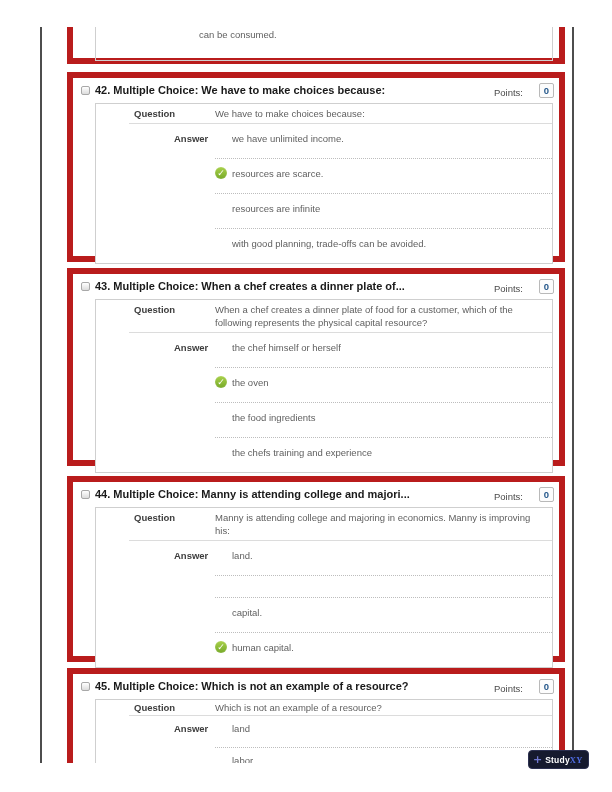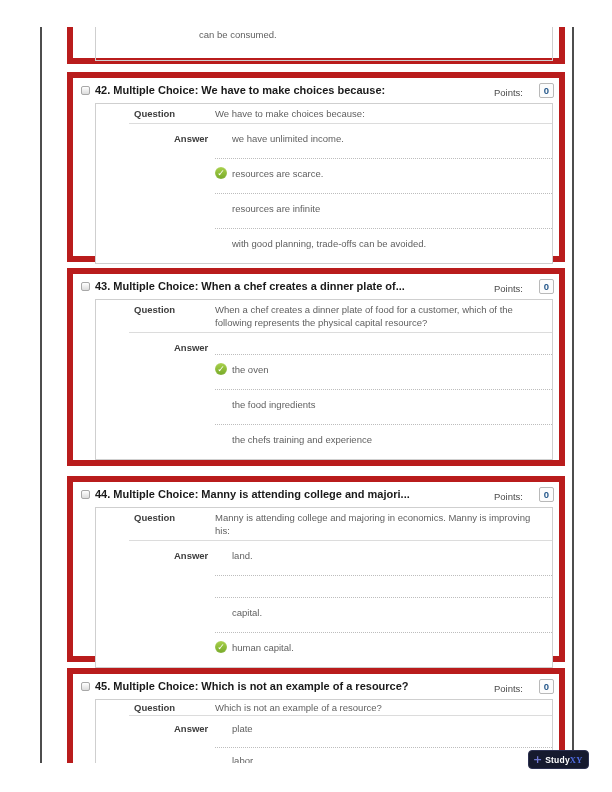--- a/index.html
+++ b/index.html
@@ -125,20 +125,21 @@
     <div class="itable">
       <div class="qrow">
         <span class="rowlabel">Question</span>
         <span class="qtext">When a chef creates a dinner plate of food for a customer, which of the following represents the physical capital resource?</span>
       </div>
       <div class="arow">
         <span class="rowlabel">Answer</span>
         <div class="options">
           <div class="opt">
             <span class="iconslot"></span>
+            <span class="opt-text">the chef himself or herself</span>
           </div>
           <div class="opt">
             <span class="iconslot">
                 <span class="check">✓</span>
               </span>
             <span class="opt-text">the oven</span>
           </div>
           <div class="opt">
             <span class="iconslot"></span>
             <span class="opt-text">the food ingredients</span>
@@ -203,21 +204,21 @@
     <div class="itable compact">
       <div class="qrow">
         <span class="rowlabel">Question</span>
         <span class="qtext">Which is not an example of a resource?</span>
       </div>
       <div class="arow">
         <span class="rowlabel">Answer</span>
         <div class="options">
           <div class="opt">
             <span class="iconslot"></span>
-            <span class="opt-text">plate</span>
+            <span class="opt-text">land</span>
           </div>
           <div class="opt">
             <span class="iconslot"></span>
             <span class="opt-text">labor</span>
           </div>
         </div>
       </div>
     </div>
   </div>
 

